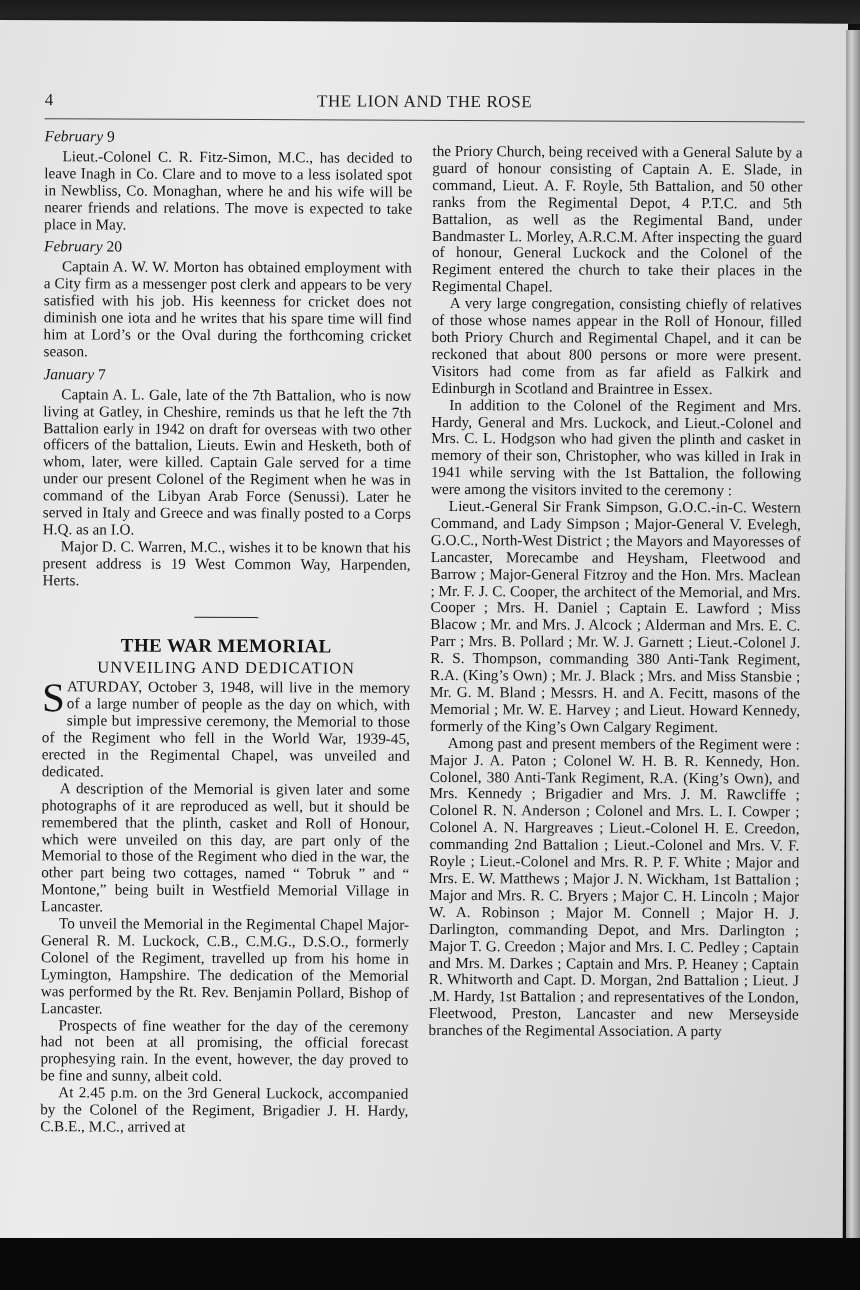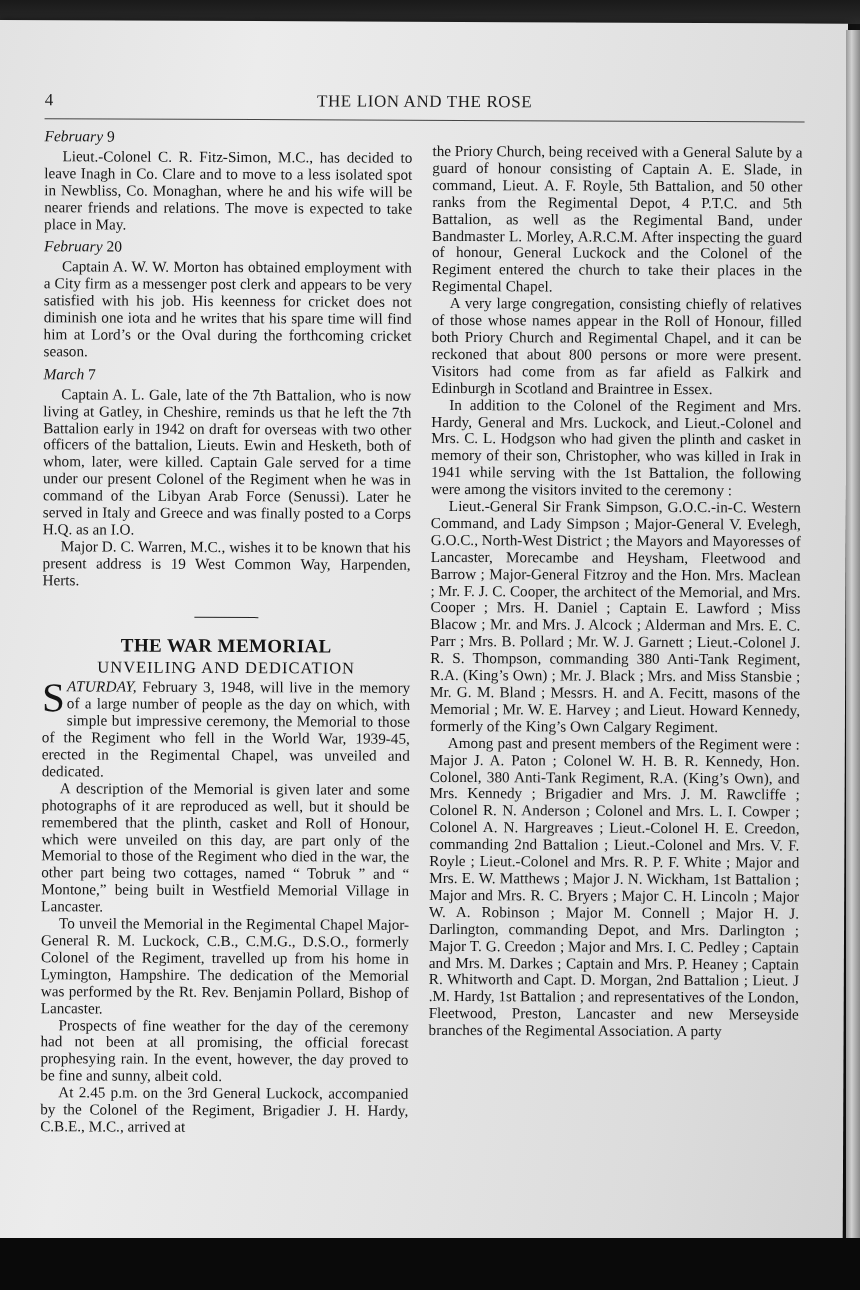--- a/index.html
+++ b/index.html
@@ -61,21 +61,21 @@
   .section-title {
     text-align: center; font-weight: bold; font-size: 19px; letter-spacing: 0.4px;
     margin: 0 0 6px 0; font-family: "Liberation Serif", serif;
   }
   .section-subtitle {
     text-align: center; font-size: 16.5px; letter-spacing: 1px; margin: 0 0 2px 0;
   }
   .dropcap {
     float: left; font-size: 41px; line-height: 34px; margin: 2px 2px 0 0; padding: 0;
   }
-  .lead-caps { letter-spacing: 0.3px; font-style: italic; }
+  .lead-caps { letter-spacing: 0.3px; }
 </style>
 </head>
 <body>
 
 <div class="backdrop-top"></div>
 
 <div class="page">
 
   <div class="running-head">
     <span class="page-number">4</span>
@@ -97,33 +97,33 @@
       <div class="date-head">
         <span>February</span>
         <span class="day">20</span>
       </div>
       <p>Captain A. W. W. Morton has obtained employ­ment with a City firm as a messenger post clerk and appears to be very satisfied with his job.  His keen­ness for cricket does not diminish one iota and he writes that his spare time will find him at Lord’s or the Oval during the forthcoming cricket season.</p>
     </div>
     <div class="gap"></div>
 
     <div>
       <div class="date-head">
-        <span>March</span>
+        <span>January</span>
         <span class="day">7</span>
       </div>
       <p>Captain A. L. Gale, late of the 7th Battalion, who is now living at Gatley, in Cheshire, reminds us that he left the 7th Battalion early in 1942 on draft for overseas with two other officers of the battalion, Lieuts. Ewin and Hesketh, both of whom, later, were killed.  Captain Gale served for a time under our present Colonel of the Regiment when he was in command of the Libyan Arab Force (Senussi). Later he served in Italy and Greece and was finally posted to a Corps H.Q. as an I.O.</p>
       <p>Major D. C. Warren, M.C., wishes it to be known that his present address is 19 West Common Way, Harpenden, Herts.</p>
     </div>
 
     <div class="divider-rule"></div>
 
     <div>
       <div class="section-title">THE WAR MEMORIAL</div>
       <div class="section-subtitle">UNVEILING AND DEDICATION</div>
-      <p class="noindent"><span class="dropcap">S</span><span class="lead-caps">ATURDAY,</span><span> February 3, 1948, will live in the memory of a large number of people as the day on which, with simple but impressive ceremony, the Memorial to those of the Regiment who fell in the World War, 1939-45, erected in the Regi­mental Chapel, was unveiled and dedicated.</span></p>
+      <p class="noindent"><span class="dropcap">S</span><span class="lead-caps">ATURDAY,</span><span> October 3, 1948, will live in the memory of a large number of people as the day on which, with simple but impressive ceremony, the Memorial to those of the Regiment who fell in the World War, 1939-45, erected in the Regi­mental Chapel, was unveiled and dedicated.</span></p>
       <p>A description of the Memorial is given later and some photographs of it are reproduced as well, but it should be remembered that the plinth, casket and Roll of Honour, which were unveiled on this day, are part only of the Memorial to those of the Regiment who died in the war, the other part being two cottages, named “ Tobruk ” and “ Montone,” being built in Westfield Memorial Village in Lancaster.</p>
       <p>To unveil the Memorial in the Regimental Chapel Major-General R. M. Luckock, C.B., C.M.G., D.S.O., formerly Colonel of the Regiment, travelled up from his home in Lymington, Hamp­shire.  The dedication of the Memorial was per­formed by the Rt. Rev. Benjamin Pollard, Bishop of Lancaster.</p>
       <p>Prospects of fine weather for the day of the ceremony had not been at all promising, the official forecast prophesying rain.  In the event, however, the day proved to be fine and sunny, albeit cold.</p>
       <p>At 2.45 p.m. on the 3rd General Luckock, accompanied by the Colonel of the Regiment, Brigadier J. H. Hardy, C.B.E., M.C., arrived at</p>
     </div>
   </div>
 
   <div class="column col-right">
     <p class="noindent">the Priory Church, being received with a General Salute by a guard of honour consisting of Captain A. E. Slade, in command, Lieut. A. F. Royle, 5th Battalion, and 50 other ranks from the Regimental Depot, 4 P.T.C. and 5th Battalion, as well as the Regimental Band, under Bandmaster L. Morley, A.R.C.M.  After inspecting the guard of honour, General Luckock and the Colonel of the Regiment entered the church to take their places in the Regimental Chapel.</p>
     <p>A very large congregation, consisting chiefly of relatives of those whose names appear in the Roll of Honour, filled both Priory Church and Regi­mental Chapel, and it can be reckoned that about 800 persons or more were present.  Visitors had come from as far afield as Falkirk and Edinburgh in Scotland and Braintree in Essex.</p>

